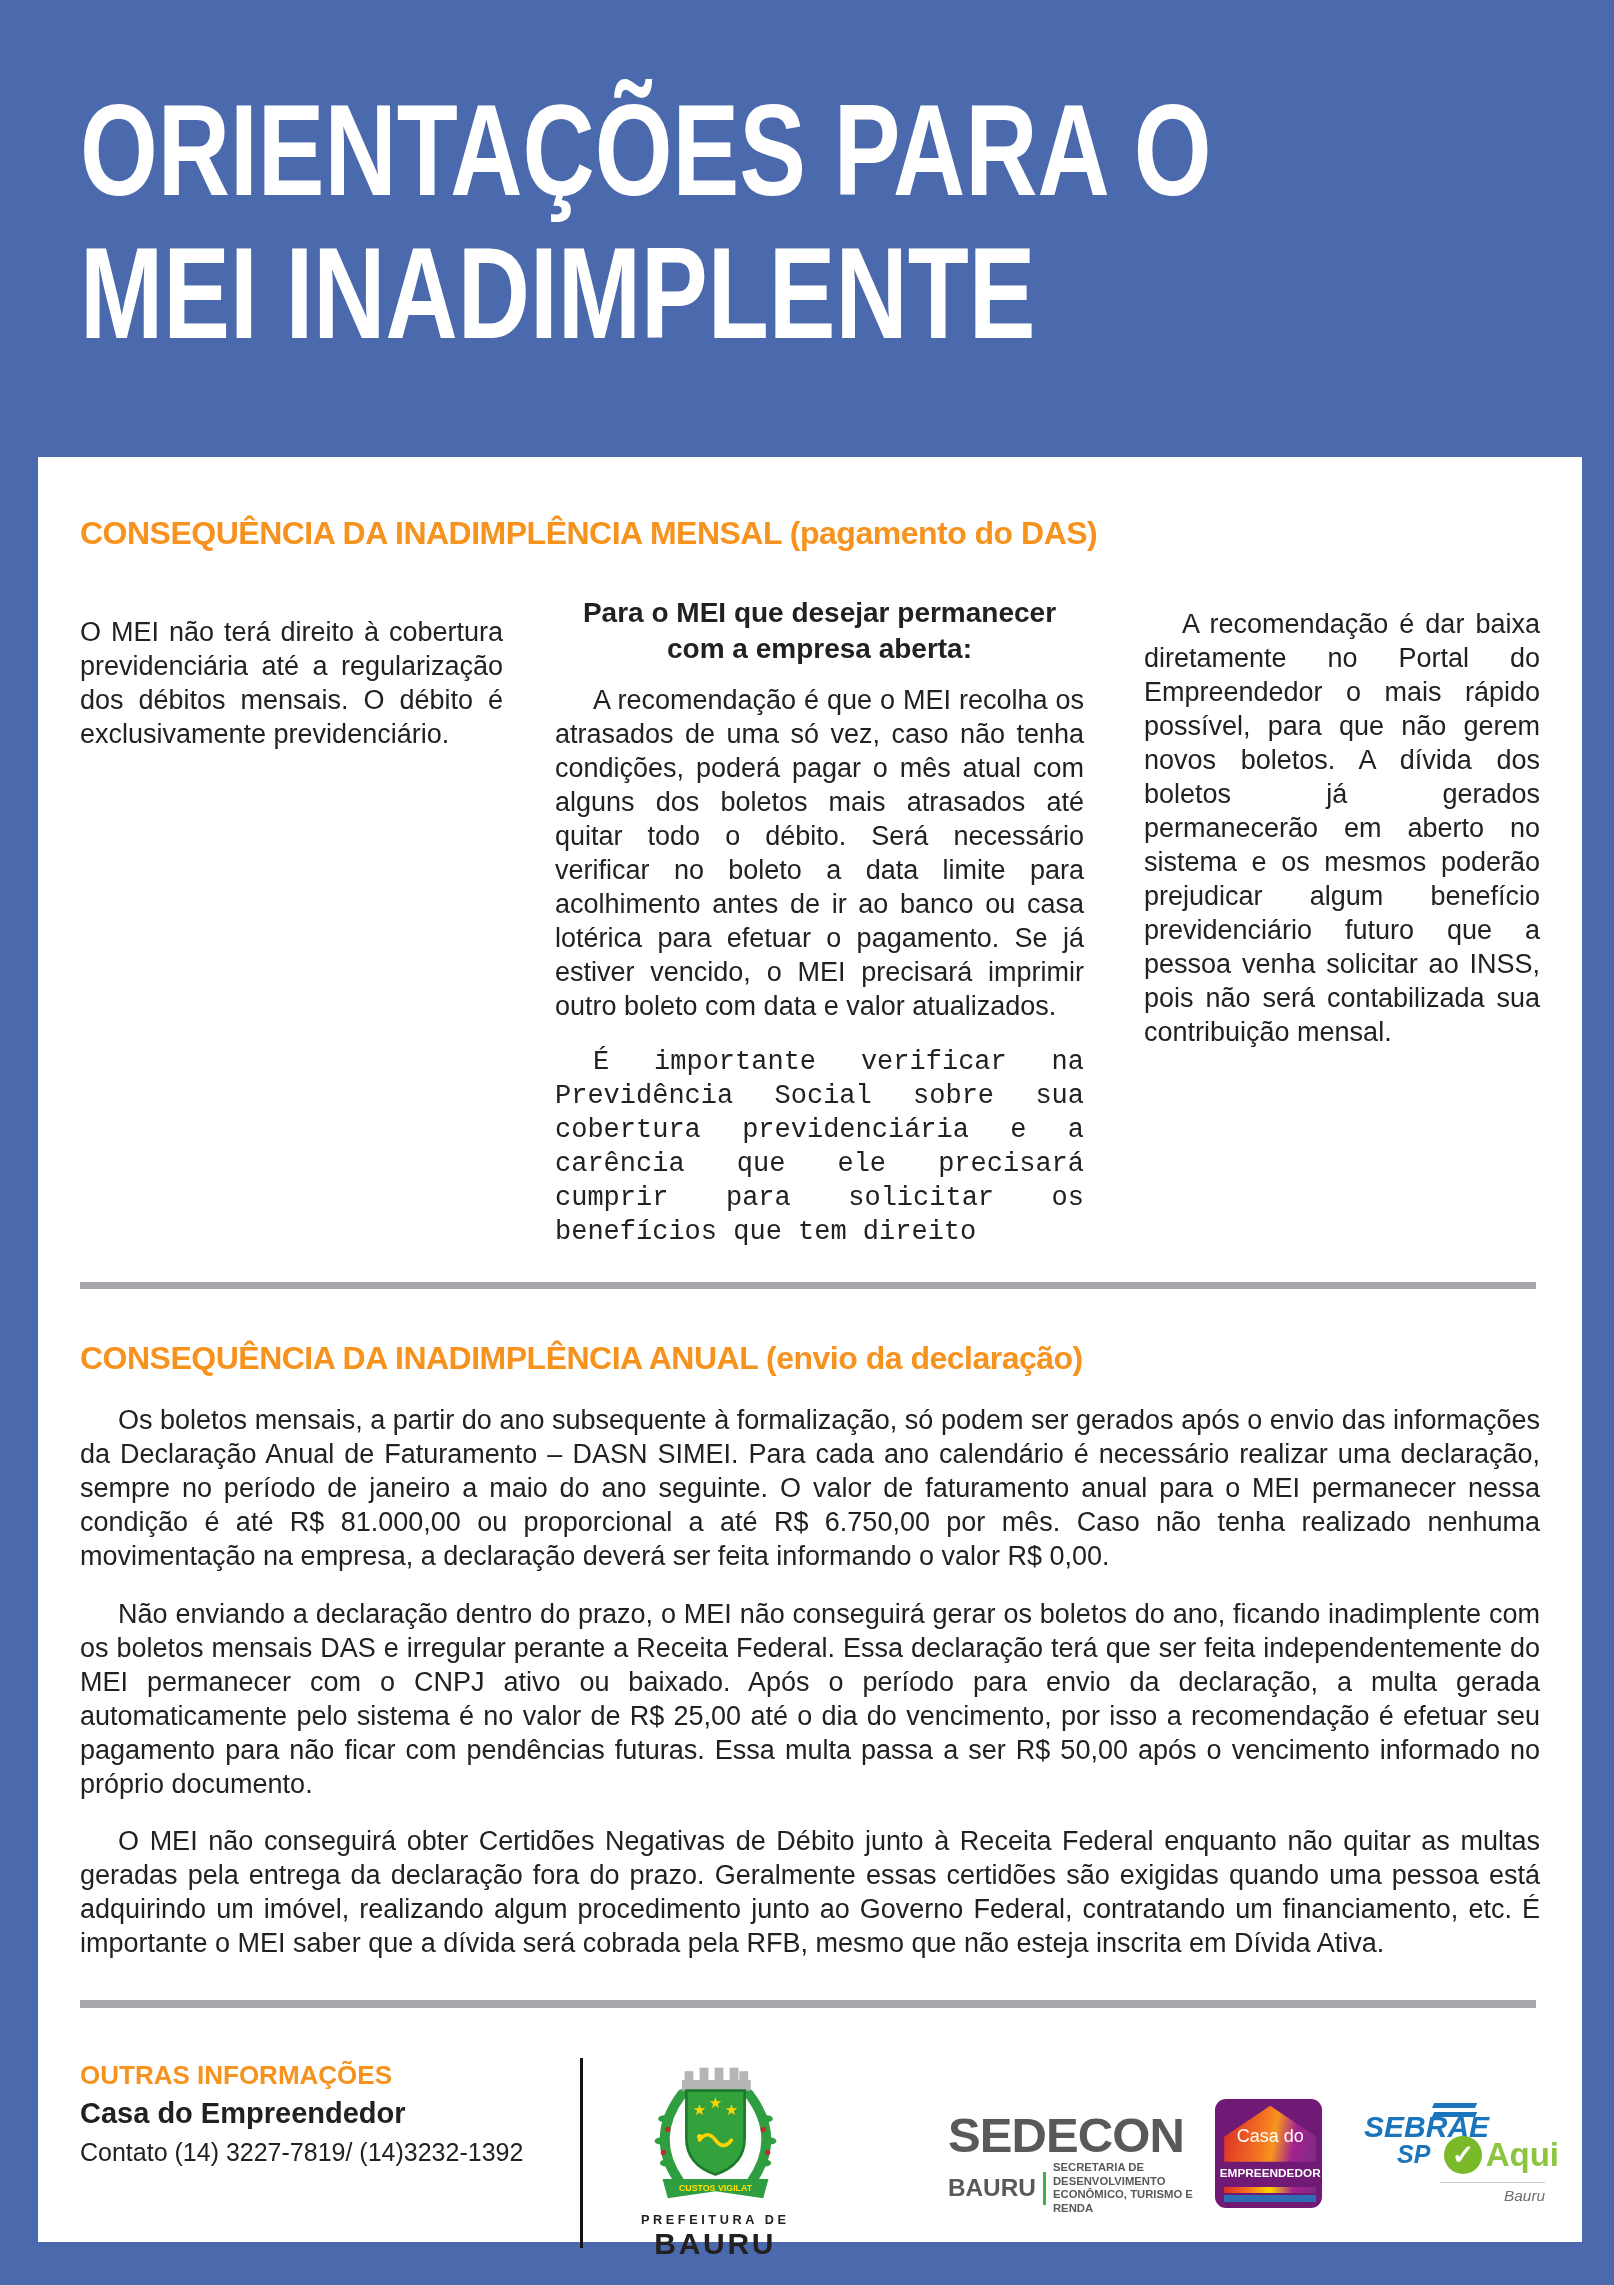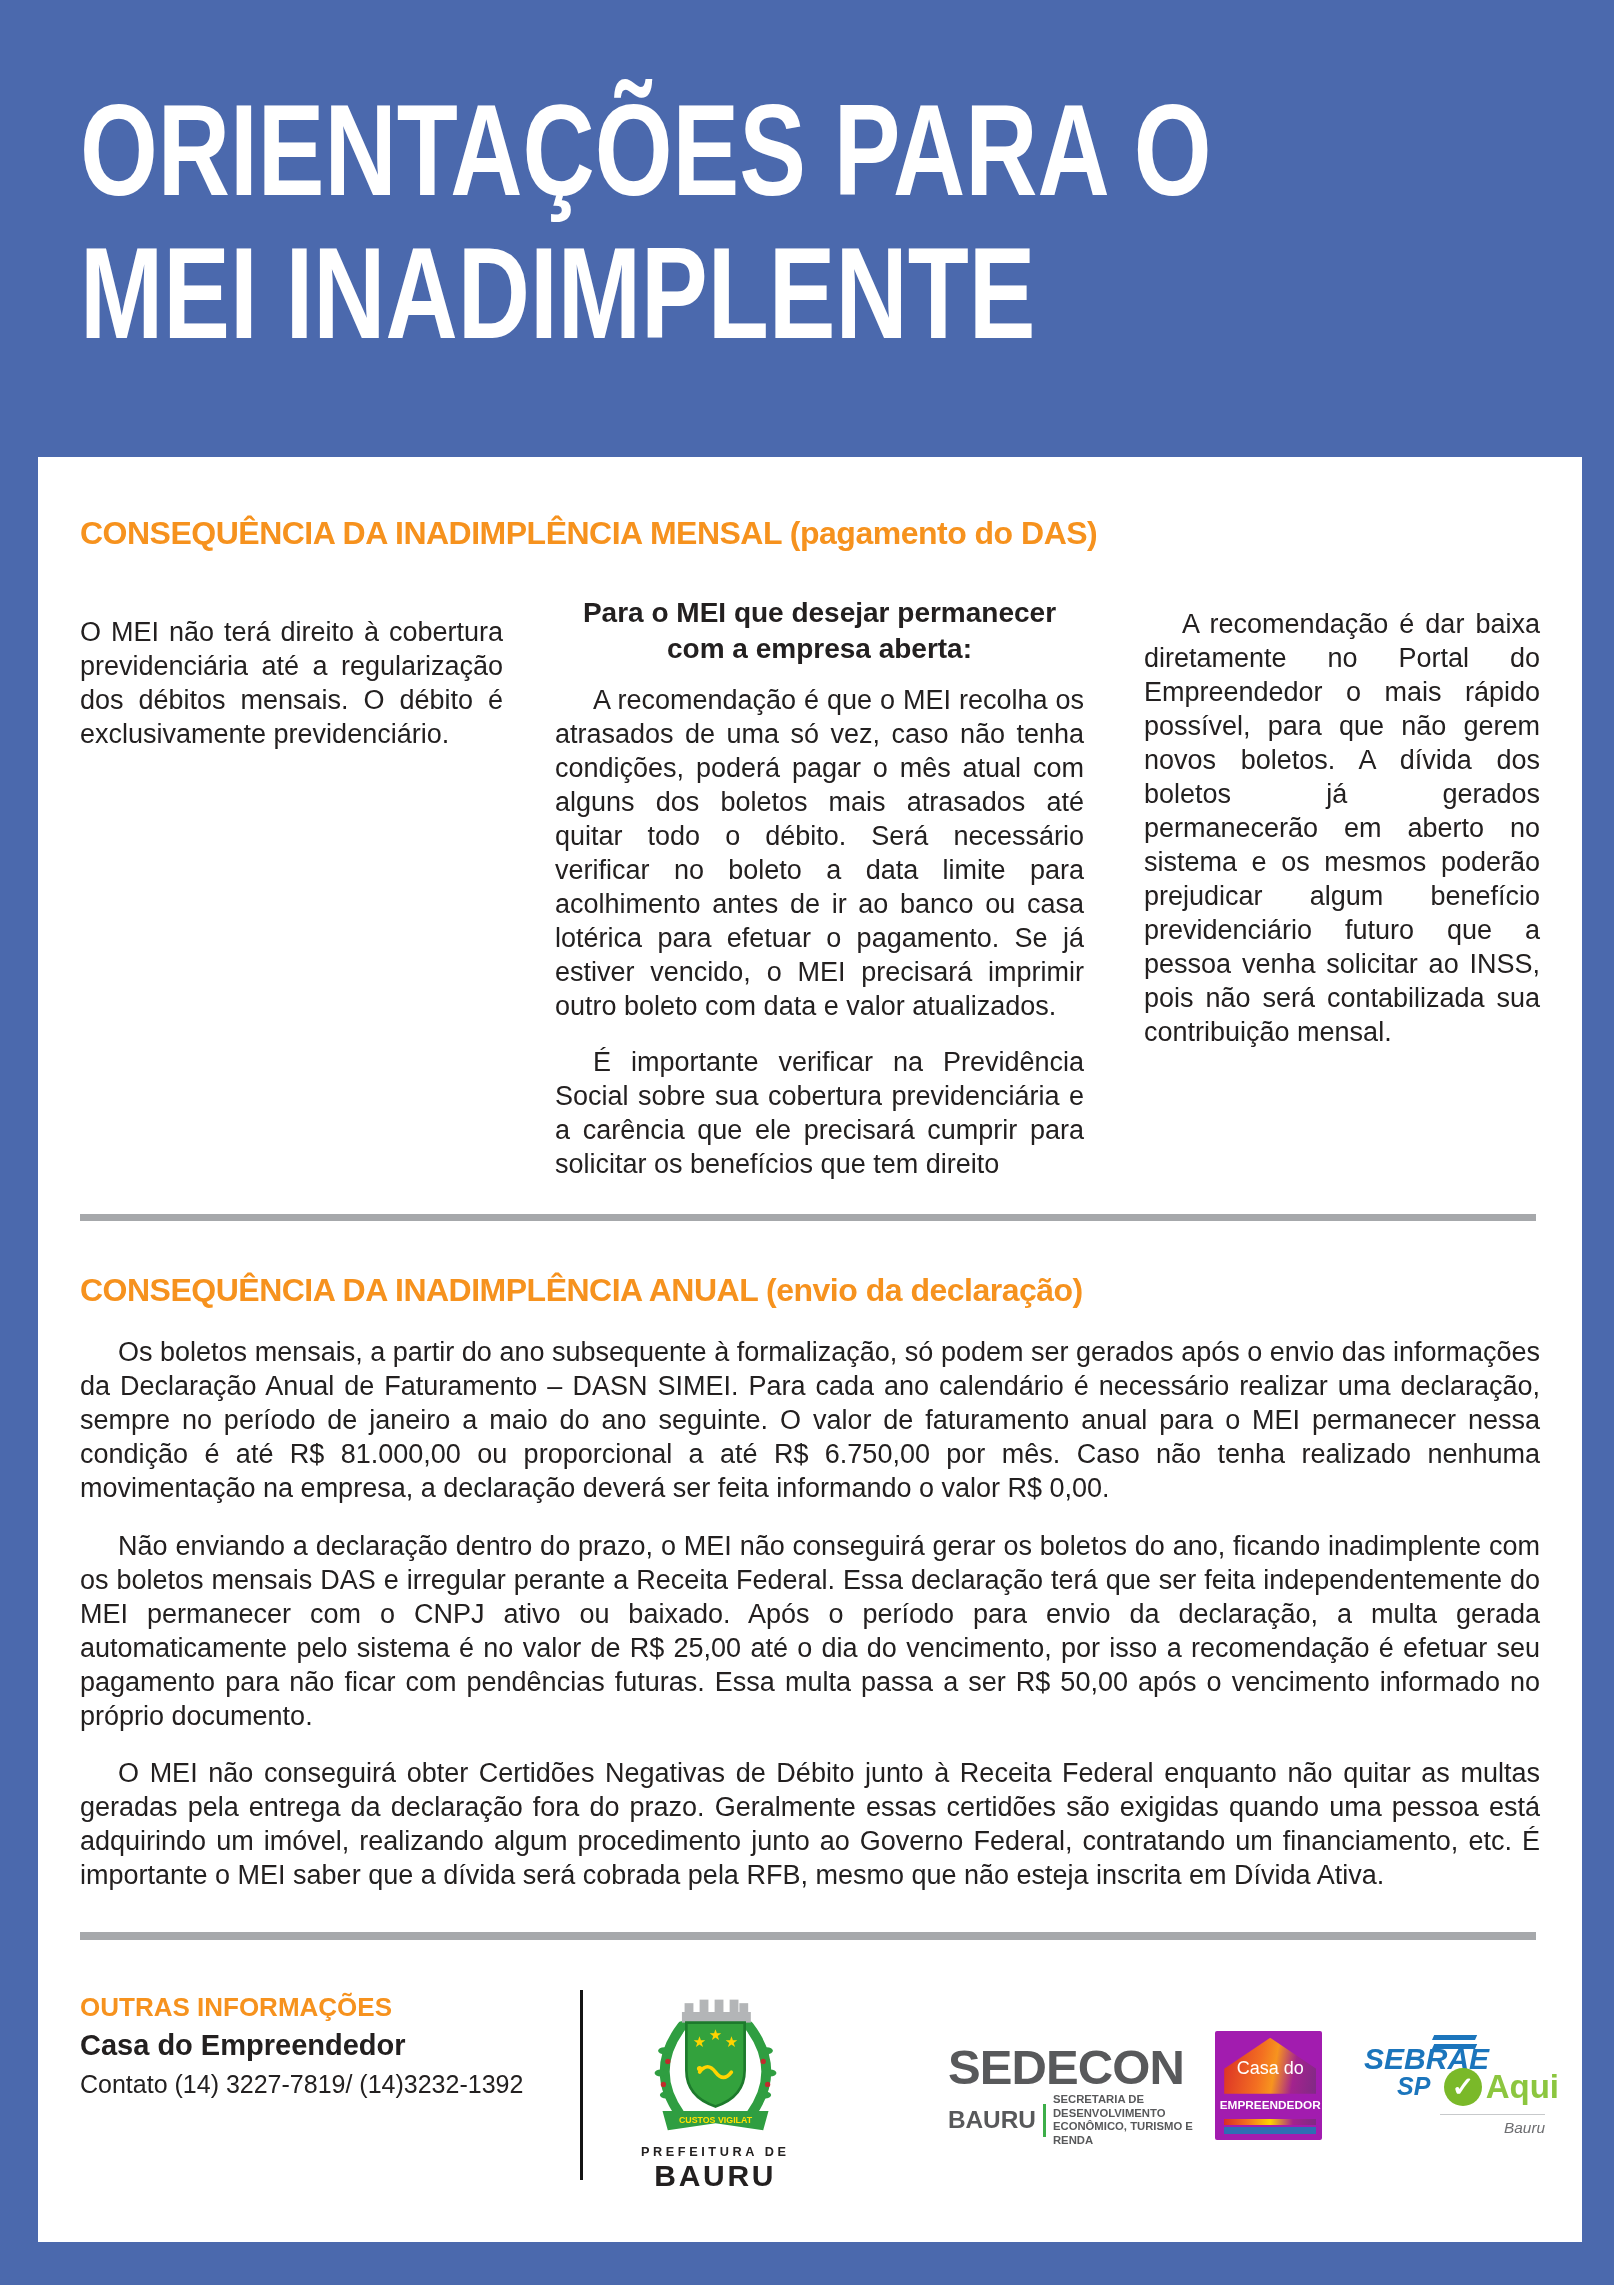--- a/index.html
+++ b/index.html
@@ -27,21 +27,21 @@
   .cols{display:flex;margin-top:40px;}
   .col1{width:423px;}
   .col2{width:529px;margin-left:52px;}
   .col3{width:396px;margin-left:60px;}
   .col-body{font-size:27px;line-height:34px;text-align:justify;margin:0;}
   .col1 .col-body{margin-top:23.5px;}
   .col-heading{
     font-weight:bold;font-size:28px;line-height:36px;text-align:center;margin:4px;
   }
   .col2 .col-body, .col3 .col-body{margin-top:16.3px;text-indent:38px;}
-  .col2 .col-body + .col-body{margin-top:22px;}
+  .col2 .col-body + .col-body{margin-top:22px;font-family:Liberation Mono, monospace;}
   .divider{height:7.2px;background:#a6a8ab;margin-top:33px;margin-right:3.6px;}
   .divider.second{margin-top:40px;}
   .anual-heading{margin-top:51px;}
   .para{
     font-size:27px;line-height:34px;text-align:justify;text-indent:38px;
     margin:23.5px 0 0 0;
   }
   .para.first{margin-top:27px;}
   
   .footer{display:flex;margin-top:49px;height:217px;align-items:flex-start;}
@@ -54,22 +54,22 @@
   .bauru-caption-top{font-weight:bold;font-size:12.7px;letter-spacing:3.6px;line-height:16.3px;}
   .bauru-caption-bottom{font-weight:bold;font-size:30px;letter-spacing:2.7px;line-height:31px;}
   .sedecon{margin-left:136px;margin-top:56px;width:262px;color:#58595b;}
   .sedecon-name{font-weight:bold;font-size:49px;line-height:45px;letter-spacing:-0.9px;margin:0;}
   .sedecon-sub{display:flex;align-items:center;margin-top:3.6px;}
   .sedecon-city{font-weight:bold;font-size:24.4px;margin:0;}
   .sedecon-bar{width:3.6px;height:33px;background:#3dae49;margin:0 7.2px;}
   .sedecon-dept{font-weight:bold;font-size:11.3px;line-height:13.6px;margin:0;}
   
   .casa{
-    margin-left:12.7px;margin-top:42px;width:110px;height:109px;background:#a21caf;
-    border-radius:2px;position:relative;overflow:hidden;
+    margin-left:12.7px;margin-top:42px;width:110px;height:109px;background:#701a75;
+    border-radius:11px;position:relative;overflow:hidden;
   }
   .casa-house{
     position:absolute;left:9px;top:7.2px;width:92px;height:56px;
     background:linear-gradient(100deg,#d92b27 0%,#f36f21 40%,#f7941e 55%,#a3238e 75%,#7f2a84 100%);
     clip-path:polygon(0 55%,50% 0,100% 55%,100% 100%,0 100%);
   }
   .casa-top{
     position:absolute;left:0;top:27px;width:110px;text-align:center;
     color:#ffffff;font-size:18px;line-height:20px;
   }

